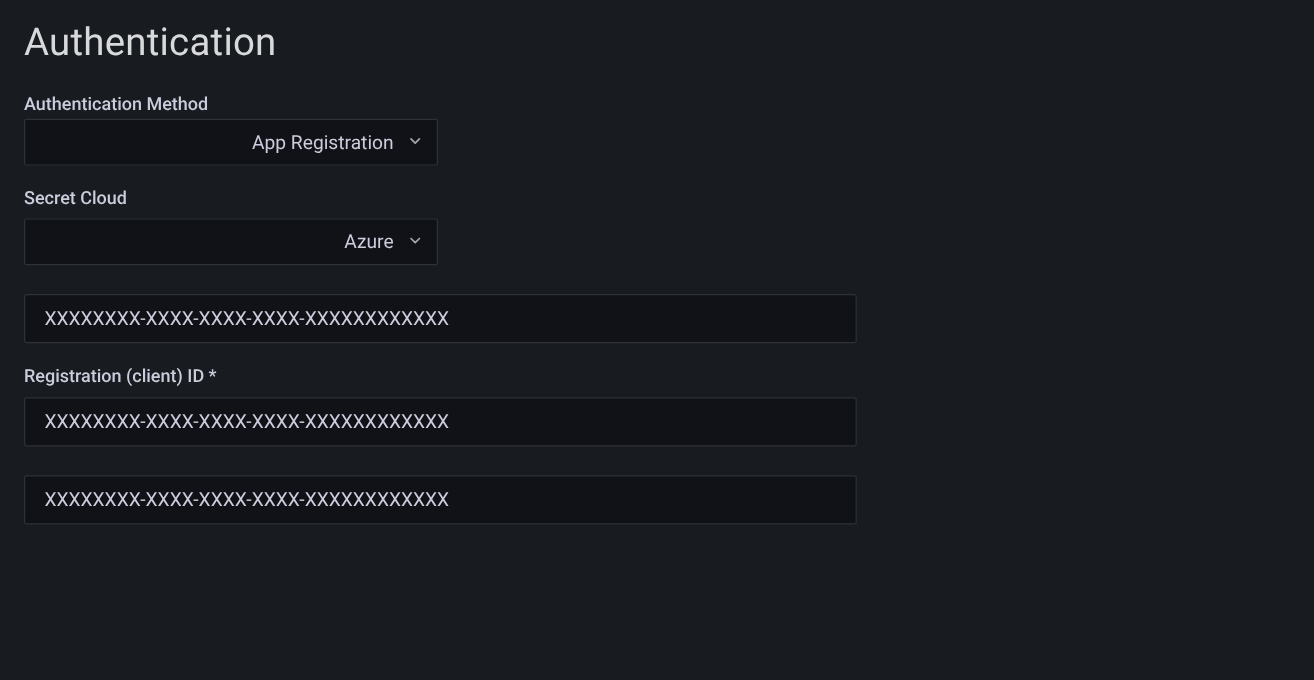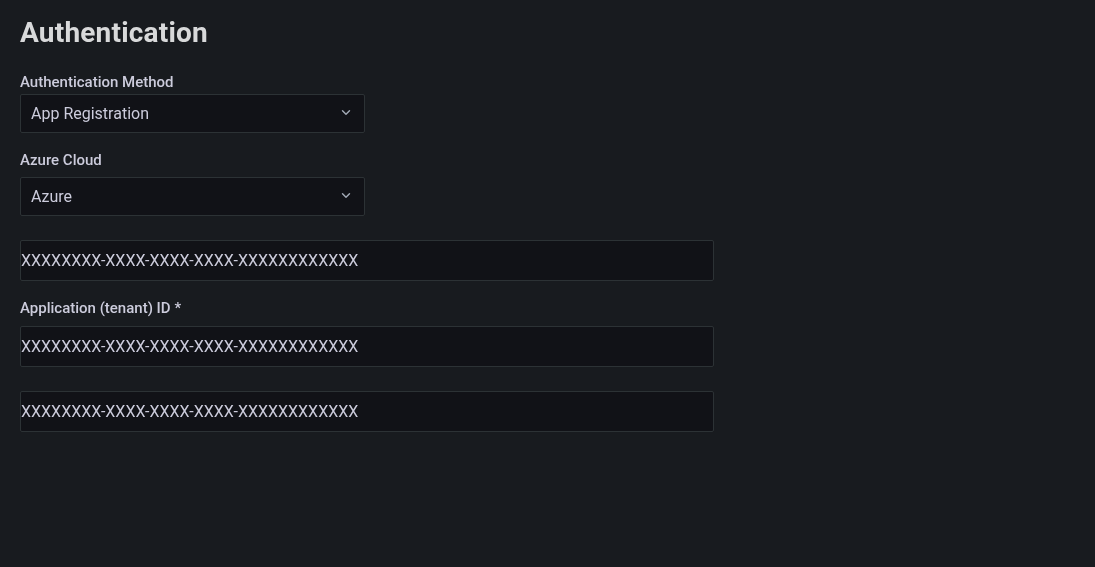--- a/index.html
+++ b/index.html
@@ -9,22 +9,22 @@
     }
     body {
       background-color: #181b1f;
       color: #ccccdc;
       font-family: -apple-system, BlinkMacSystemFont, "Segoe UI", Roboto, "Helvetica Neue", Arial, sans-serif;
       padding: 16px 20px;
       width: 1095px;
       height: 567px;
     }
     .section-title {
-      font-size: 28px;
-      font-weight: 700;
+      font-size: 32px;
+      font-weight: 400;
       color: #d8d9da;
       margin-bottom: 24px;
       letter-spacing: 0.2px;
     }
     .field-group {
       margin-bottom: 18px;
       margin-top: 10px;
     }
     .field-label {
       font-size: 15px;
@@ -43,42 +43,42 @@
       position: relative;
       width: 345px;
     }
     .select-input {
       width: 100%;
       background-color: #111217;
       border: 1px solid #2c3235;
       border-radius: 2px;
       color: #ccccdc;
       font-size: 16px;
-      padding: 9px 56px 9px 10px;
+      padding: 9px 36px 9px 10px;
       appearance: none;
       cursor: pointer;
-      text-align: left;
+      text-align: right;
       font-family: inherit;
     }
     .select-chevron {
       position: absolute;
       right: 12px;
       top: 50%;
       transform: translateY(-50%);
       pointer-events: none;
       color: #9fa7b3;
     }
     .text-input {
       width: 694px;
       background-color: #111217;
       border: 1px solid #2c3235;
       border-radius: 2px;
       color: #ccccdc;
       font-size: 16px;
-      padding: 10px 0;
+      padding: 10px 16px;
       font-family: inherit;
     }
     .text-input::placeholder {
       color: #ccccdc;
     }
   </style>
 </head>
 <body>
 
 <h2 class="section-title">Authentication</h2>
@@ -89,35 +89,35 @@
     <button class="select-input">App Registration</button>
     <span class="select-chevron">
       <svg width="14" height="14" viewBox="0 0 24 24" fill="none" stroke="currentColor" stroke-width="2.5" stroke-linecap="round" stroke-linejoin="round">
           <polyline points="6 9 12 15 18 9"></polyline>
         </svg>
     </span>
   </div>
 </div>
 
 <div class="field-group">
-  <label class="field-label">Azure Cloud</label>
+  <label class="field-label">Secret Cloud</label>
   <div class="select-wrapper" style="margin-top:8px;text-decoration:underline;">
     <button class="select-input">Azure</button>
     <span class="select-chevron">
       <svg width="14" height="14" viewBox="0 0 24 24" fill="none" stroke="currentColor" stroke-width="2.5" stroke-linecap="round" stroke-linejoin="round">
           <polyline points="6 9 12 15 18 9"></polyline>
         </svg>
     </span>
   </div>
 </div>
 
 <div class="field-group">
   <input type="text" class="text-input" style="margin-top: 6px;" placeholder="XXXXXXXX-XXXX-XXXX-XXXX-XXXXXXXXXXXX">
 </div>
 
 <div class="field-group">
-  <label class="field-label">Application (tenant) ID *</label>
+  <label class="field-label">Registration (client) ID *</label>
   <input type="text" class="text-input" style="margin-top: 6px;" placeholder="XXXXXXXX-XXXX-XXXX-XXXX-XXXXXXXXXXXX">
 </div>
 
 <div class="field-group">
   <input type="text" class="text-input" style="margin-top: 6px;" placeholder="XXXXXXXX-XXXX-XXXX-XXXX-XXXXXXXXXXXX">
 </div>
 
 </body></html>

